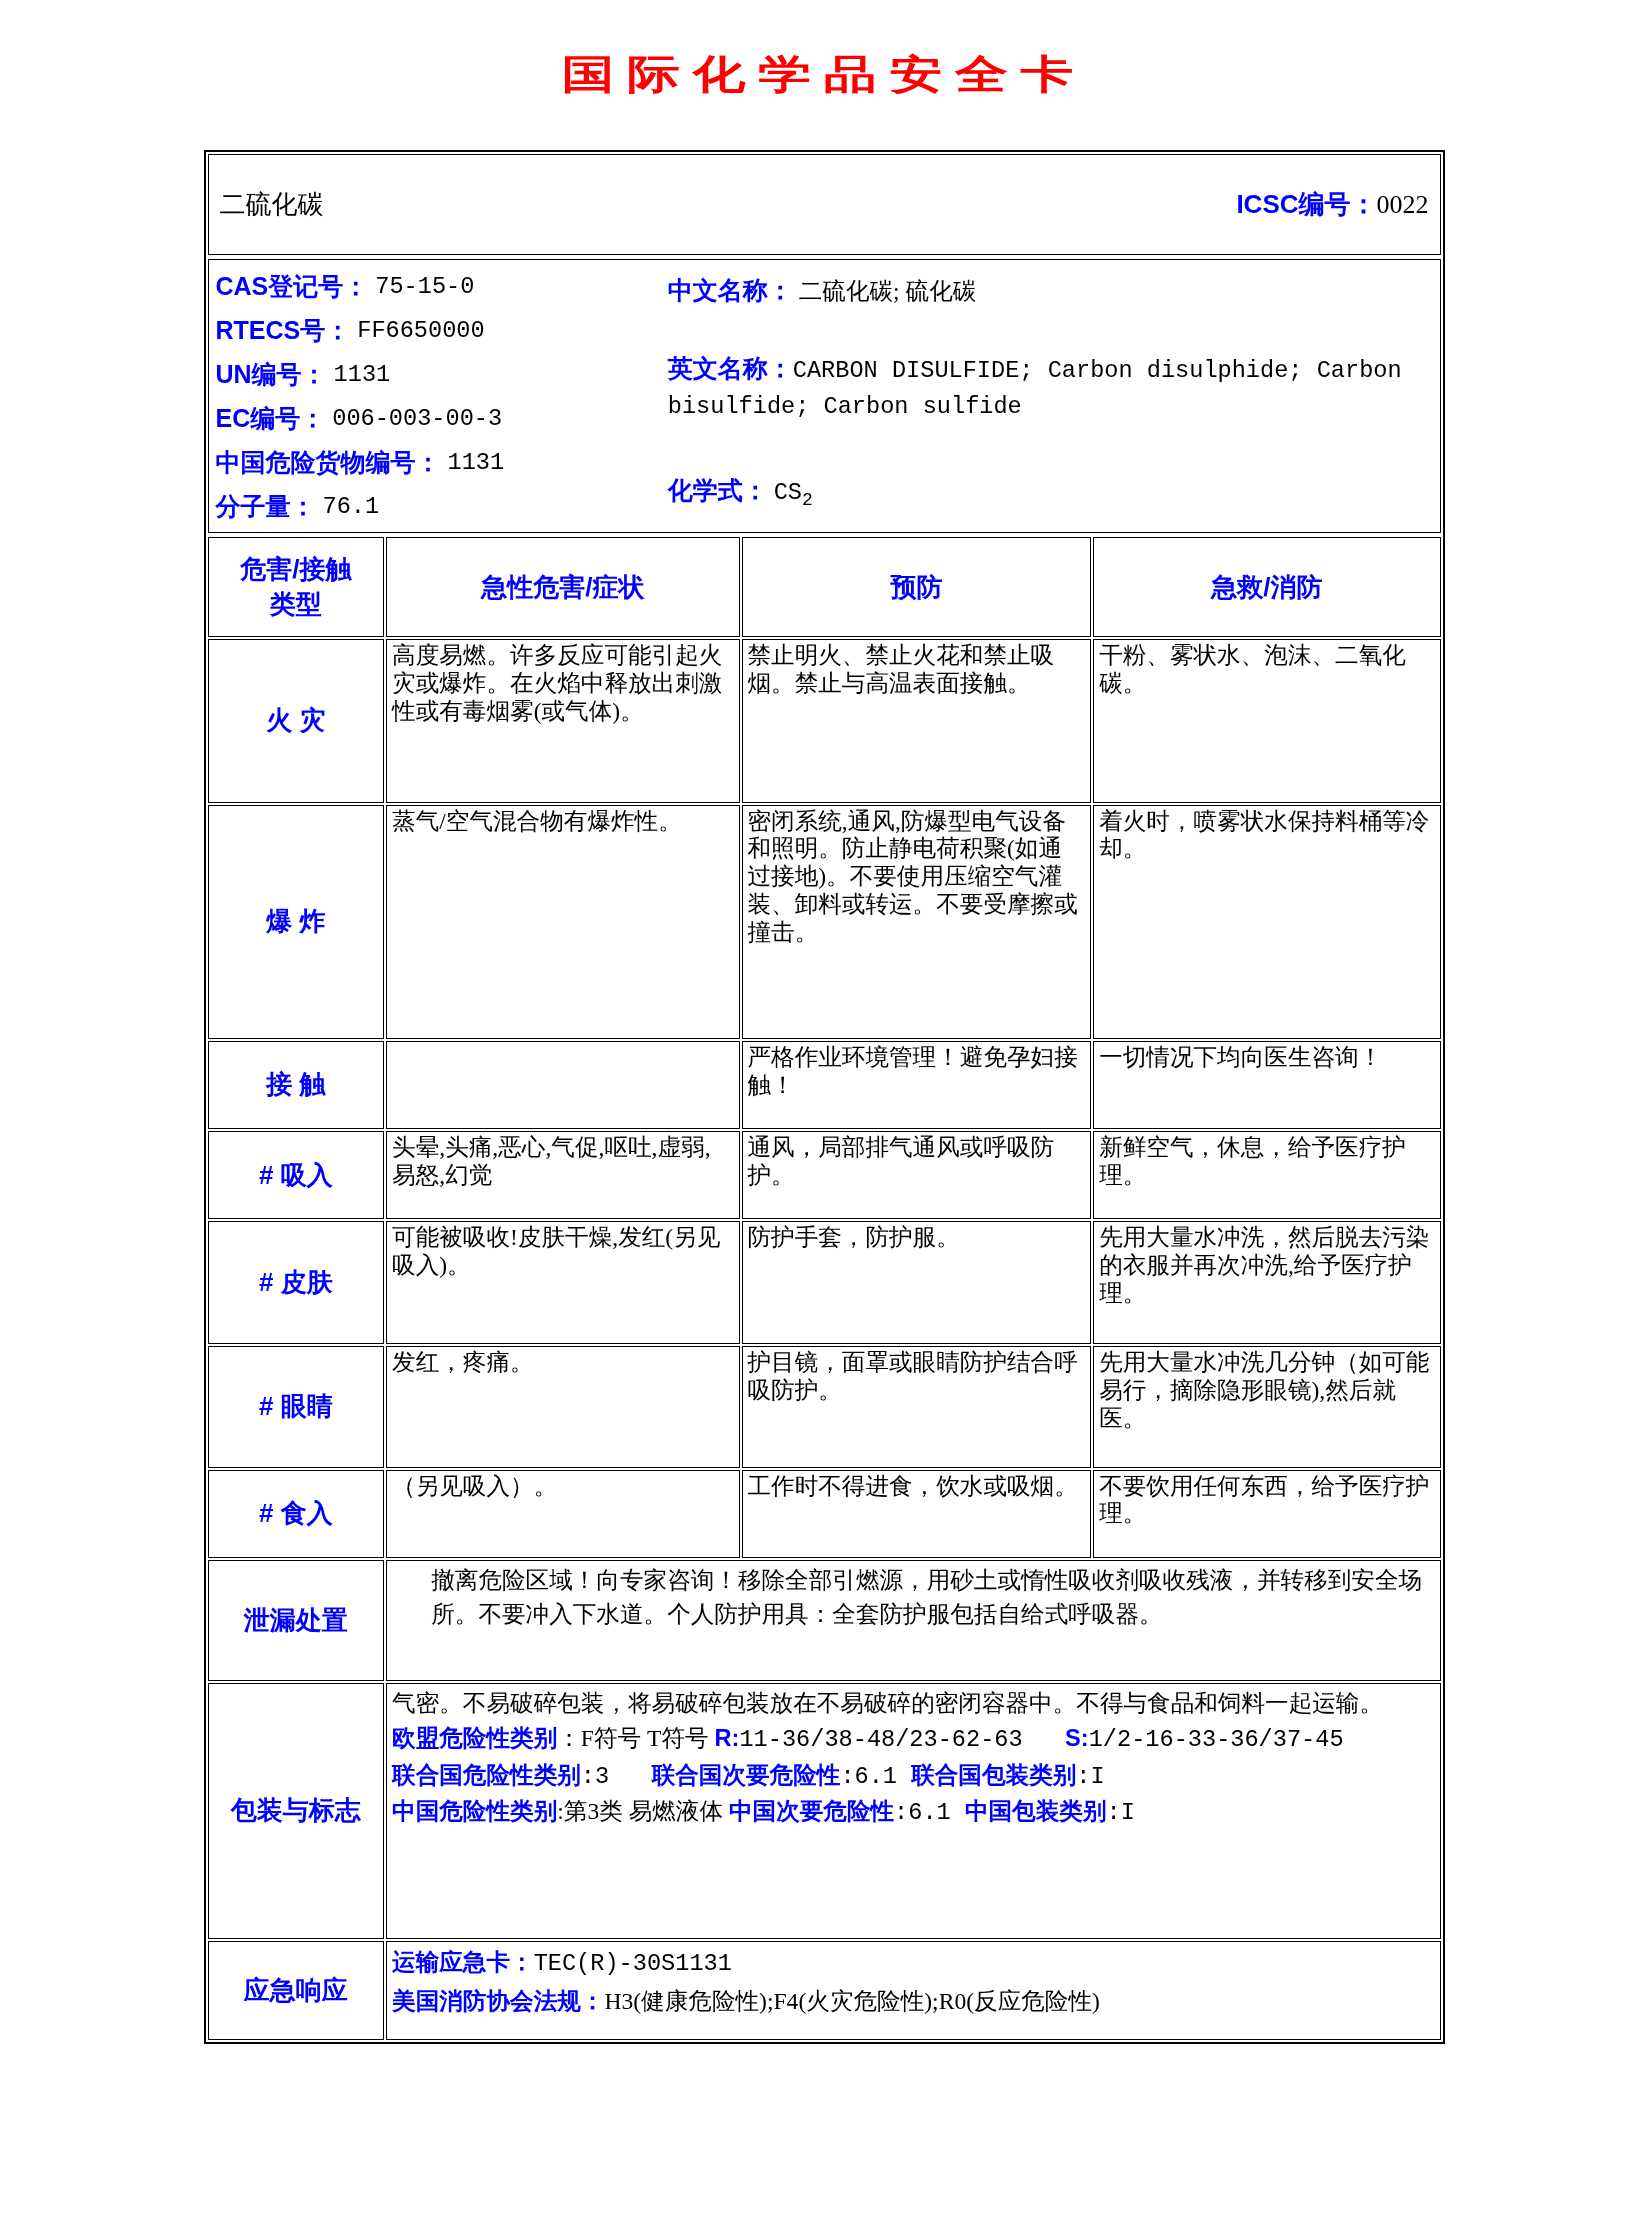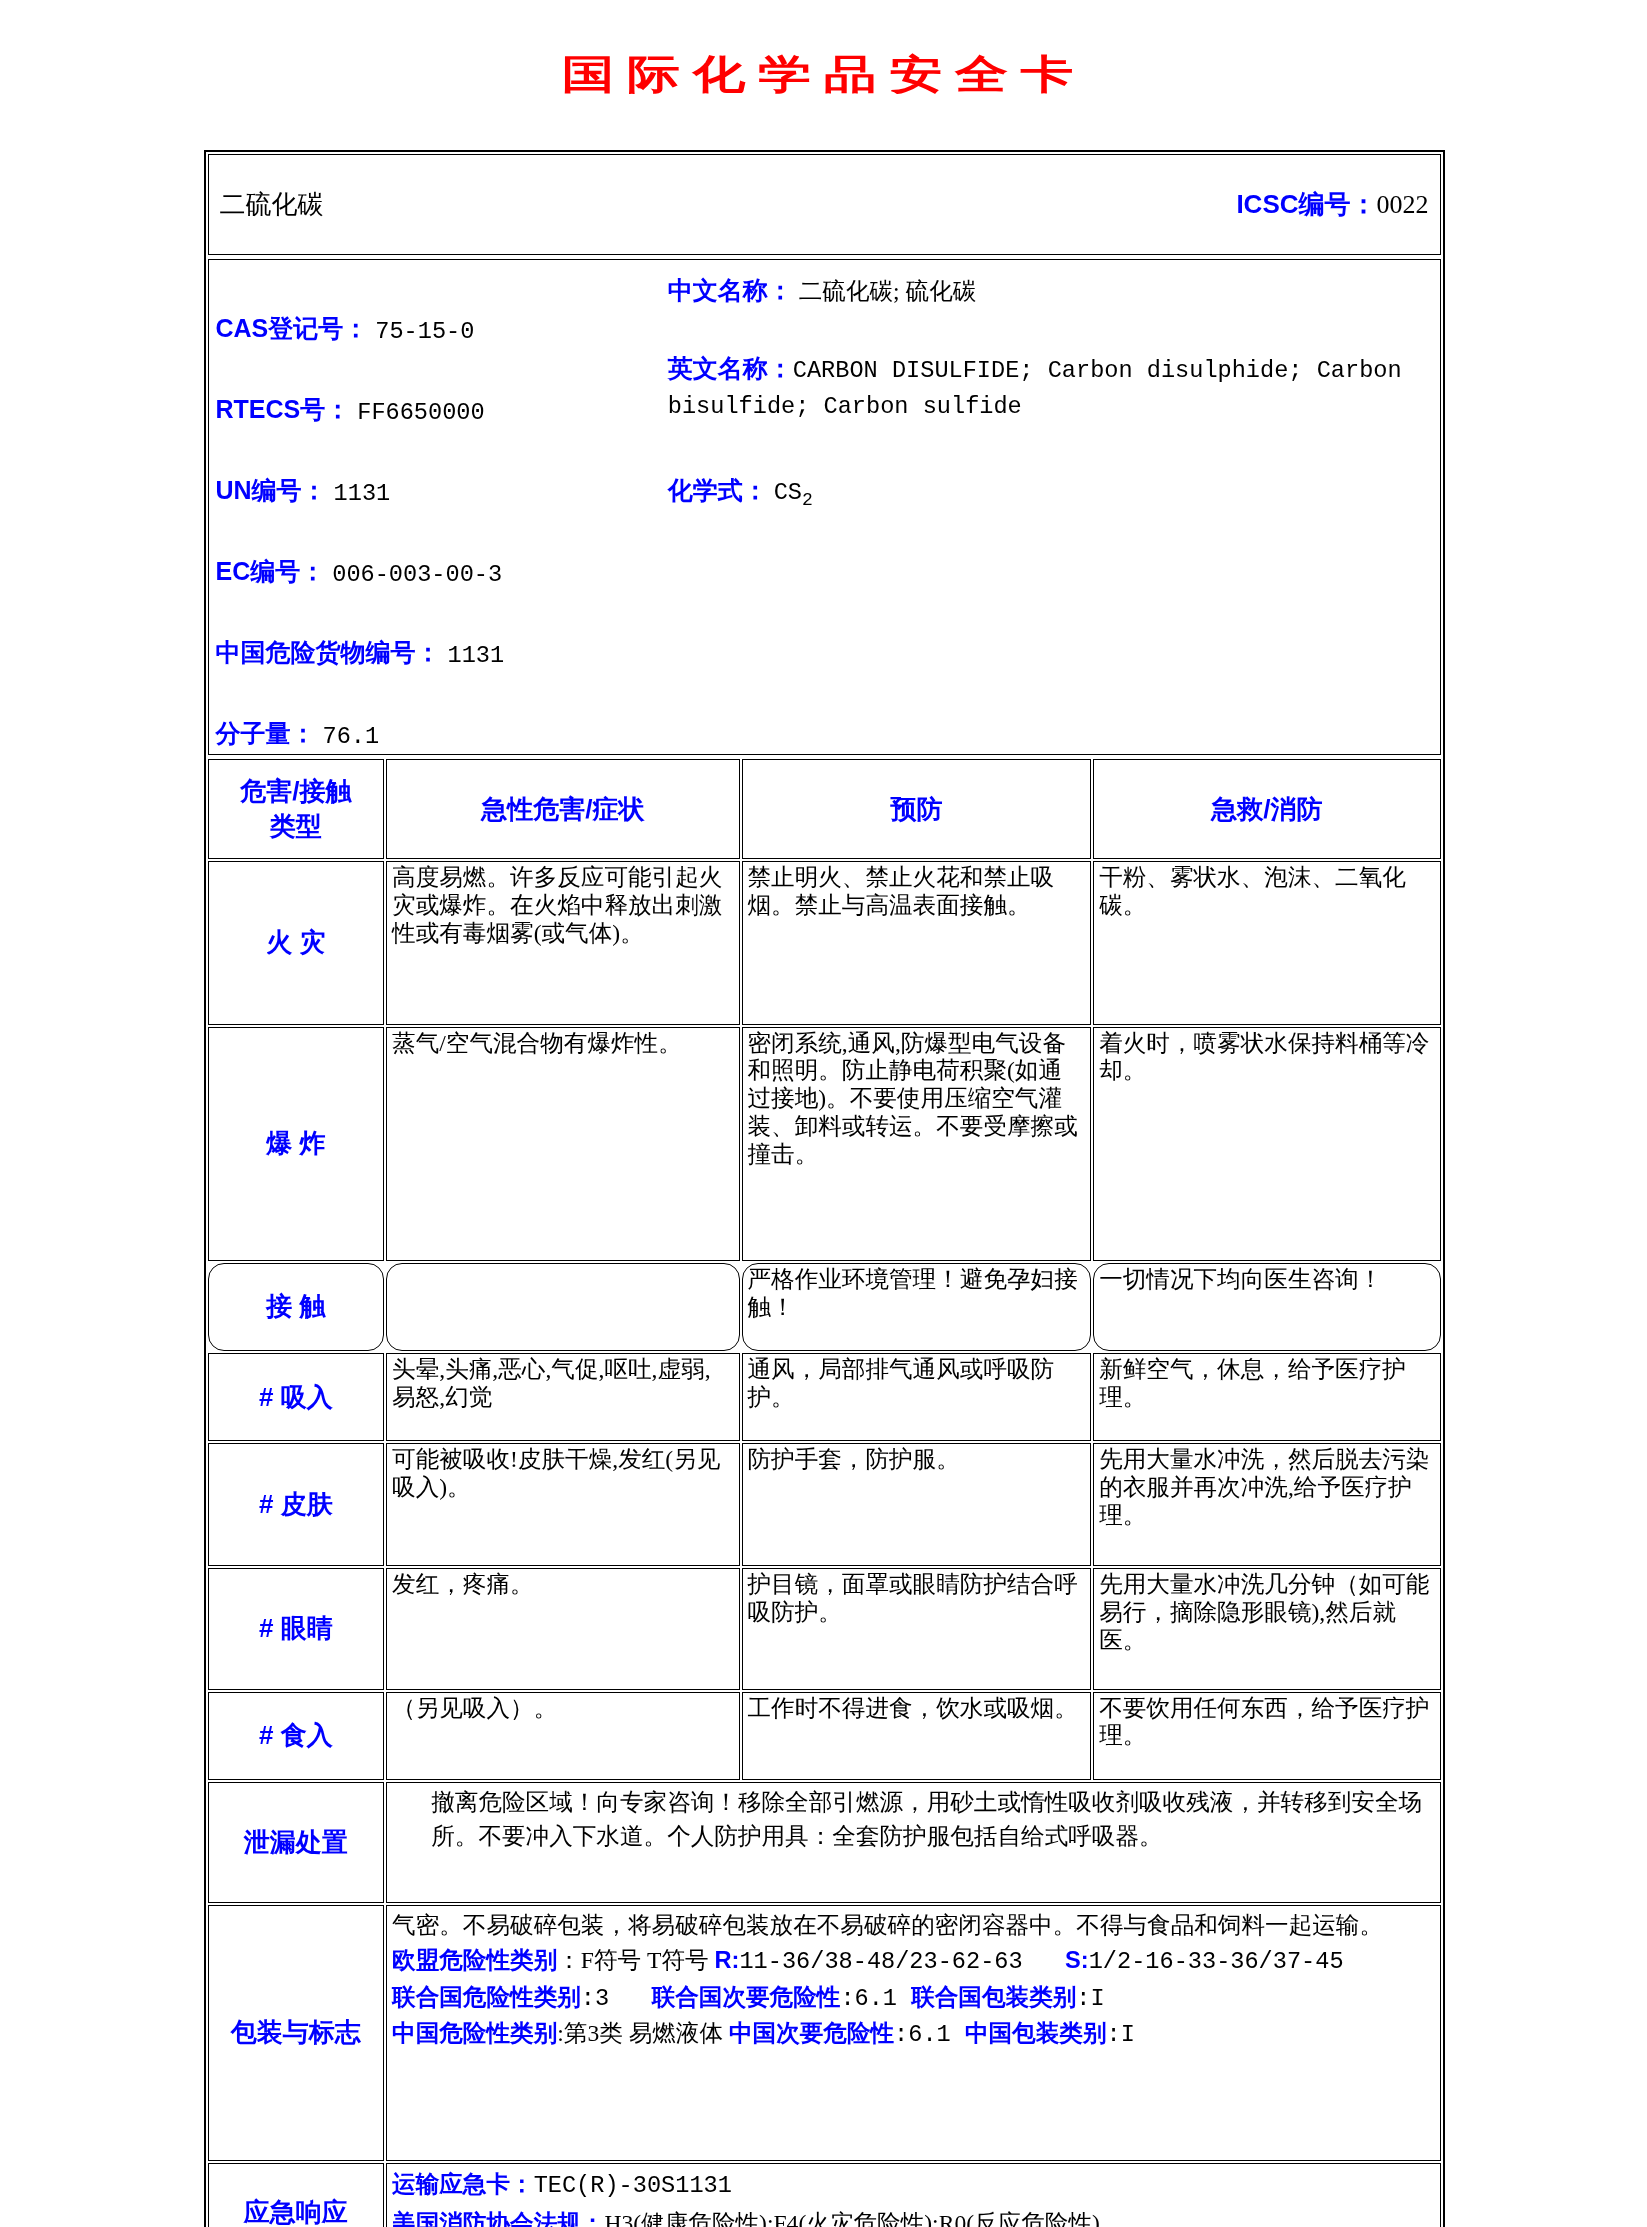--- a/index.html
+++ b/index.html
@@ -27,39 +27,39 @@
   .band-flex{display:flex;justify-content:space-between;align-items:center;}
   .band-name{font-size:26px;}
   .band-right{font-size:26px;text-align:right;}
   .band-right .blab{font-size:26px;}
 
   
   .id-cell{height:251px;vertical-align:top;padding:4.2px 7px;}
   .id-cols{display:flex;}
   .id-left{width:444px;}
   .id-right{flex:1;padding-left:8.3px;}
-  .id-line{height:44px;display:flex;align-items:flex-end;font-size:23.6px;margin-top:37px;}
+  .id-line{height:44px;display:flex;align-items:center;font-size:23.6px;}
   .id-line .blab{font-size:25px;white-space:nowrap;}
   .id-line .val{margin-left:7px;font-size:23.6px;}
   .cn-line{margin-top:9.7px;font-size:23.6px;}
   .cn-line .blab,.en-block .blab,.formula-line .blab{font-size:25px;}
   .en-block{margin-top:43px;font-size:23.6px;line-height:1.45;}
   .formula-line{margin-top:50px;font-size:23.6px;}
   sub{font-size:18px;}
 
   
   .hdr{vertical-align:middle;text-align:center;color:#0000ff;font-weight:bold;
        font-size:26px;font-family:"Liberation Sans",sans-serif;white-space:pre-line;line-height:1.35;}
   .lab{vertical-align:middle;text-align:center;color:#0000ff;font-weight:bold;
        font-size:26px;font-family:"Liberation Sans",sans-serif;}
   .c{vertical-align:top;padding:2.1px 4.9px;font-size:23.6px;line-height:1.18;}
   .r-hdr td{height:96px;}
   .r-fire td{height:157px;}
   .r-expl td{height:228px;}
-  .r-cont td{height:82px;border-radius:16px;}
+  .r-cont td{height:82px;}
   .r-inh td{height:82px;}
   .r-skin td{height:117px;}
   .r-eye td{height:115px;margin-left:36px;}
   .r-ing td{height:82px;}
   .r-spill td{height:115px;}
   .r-pack td{height:250px;}
   .r-emer td{height:93px;}
   .r-stor td{height:47px;}
   .spill-cell{line-height:1.45;padding-left:44px;}
   .pack-cell{line-height:1.5;white-space:pre-wrap;}

